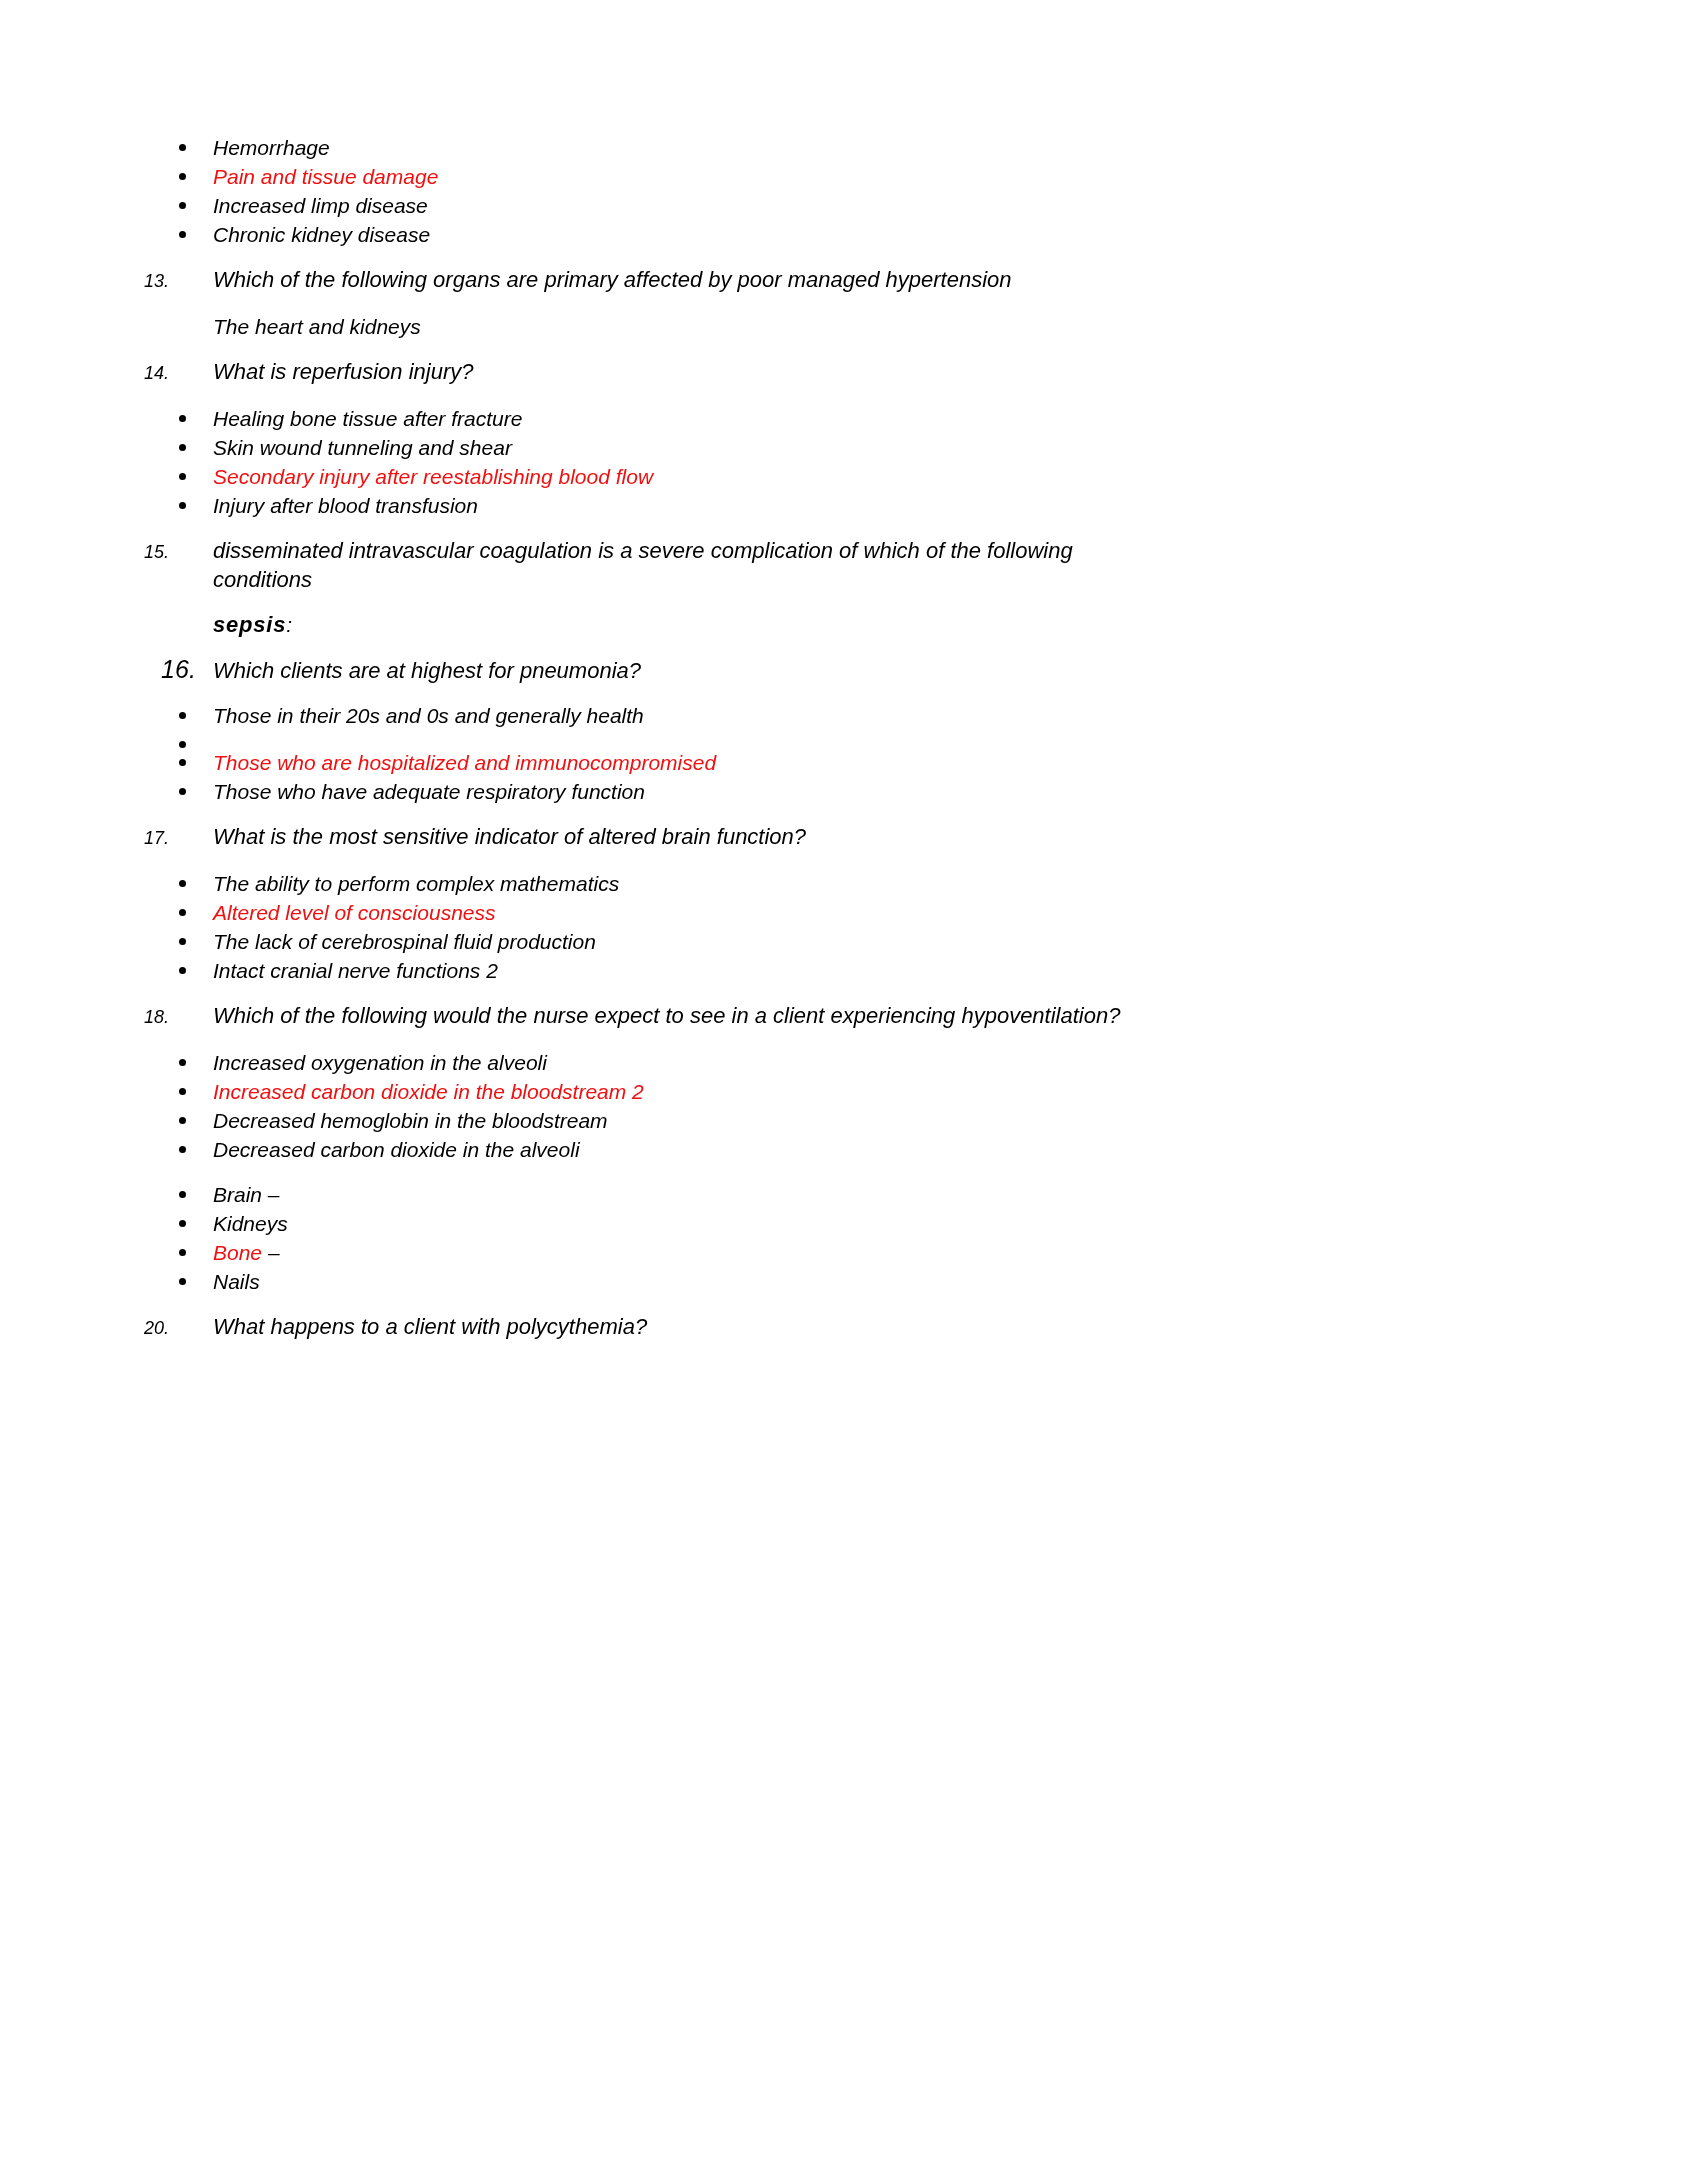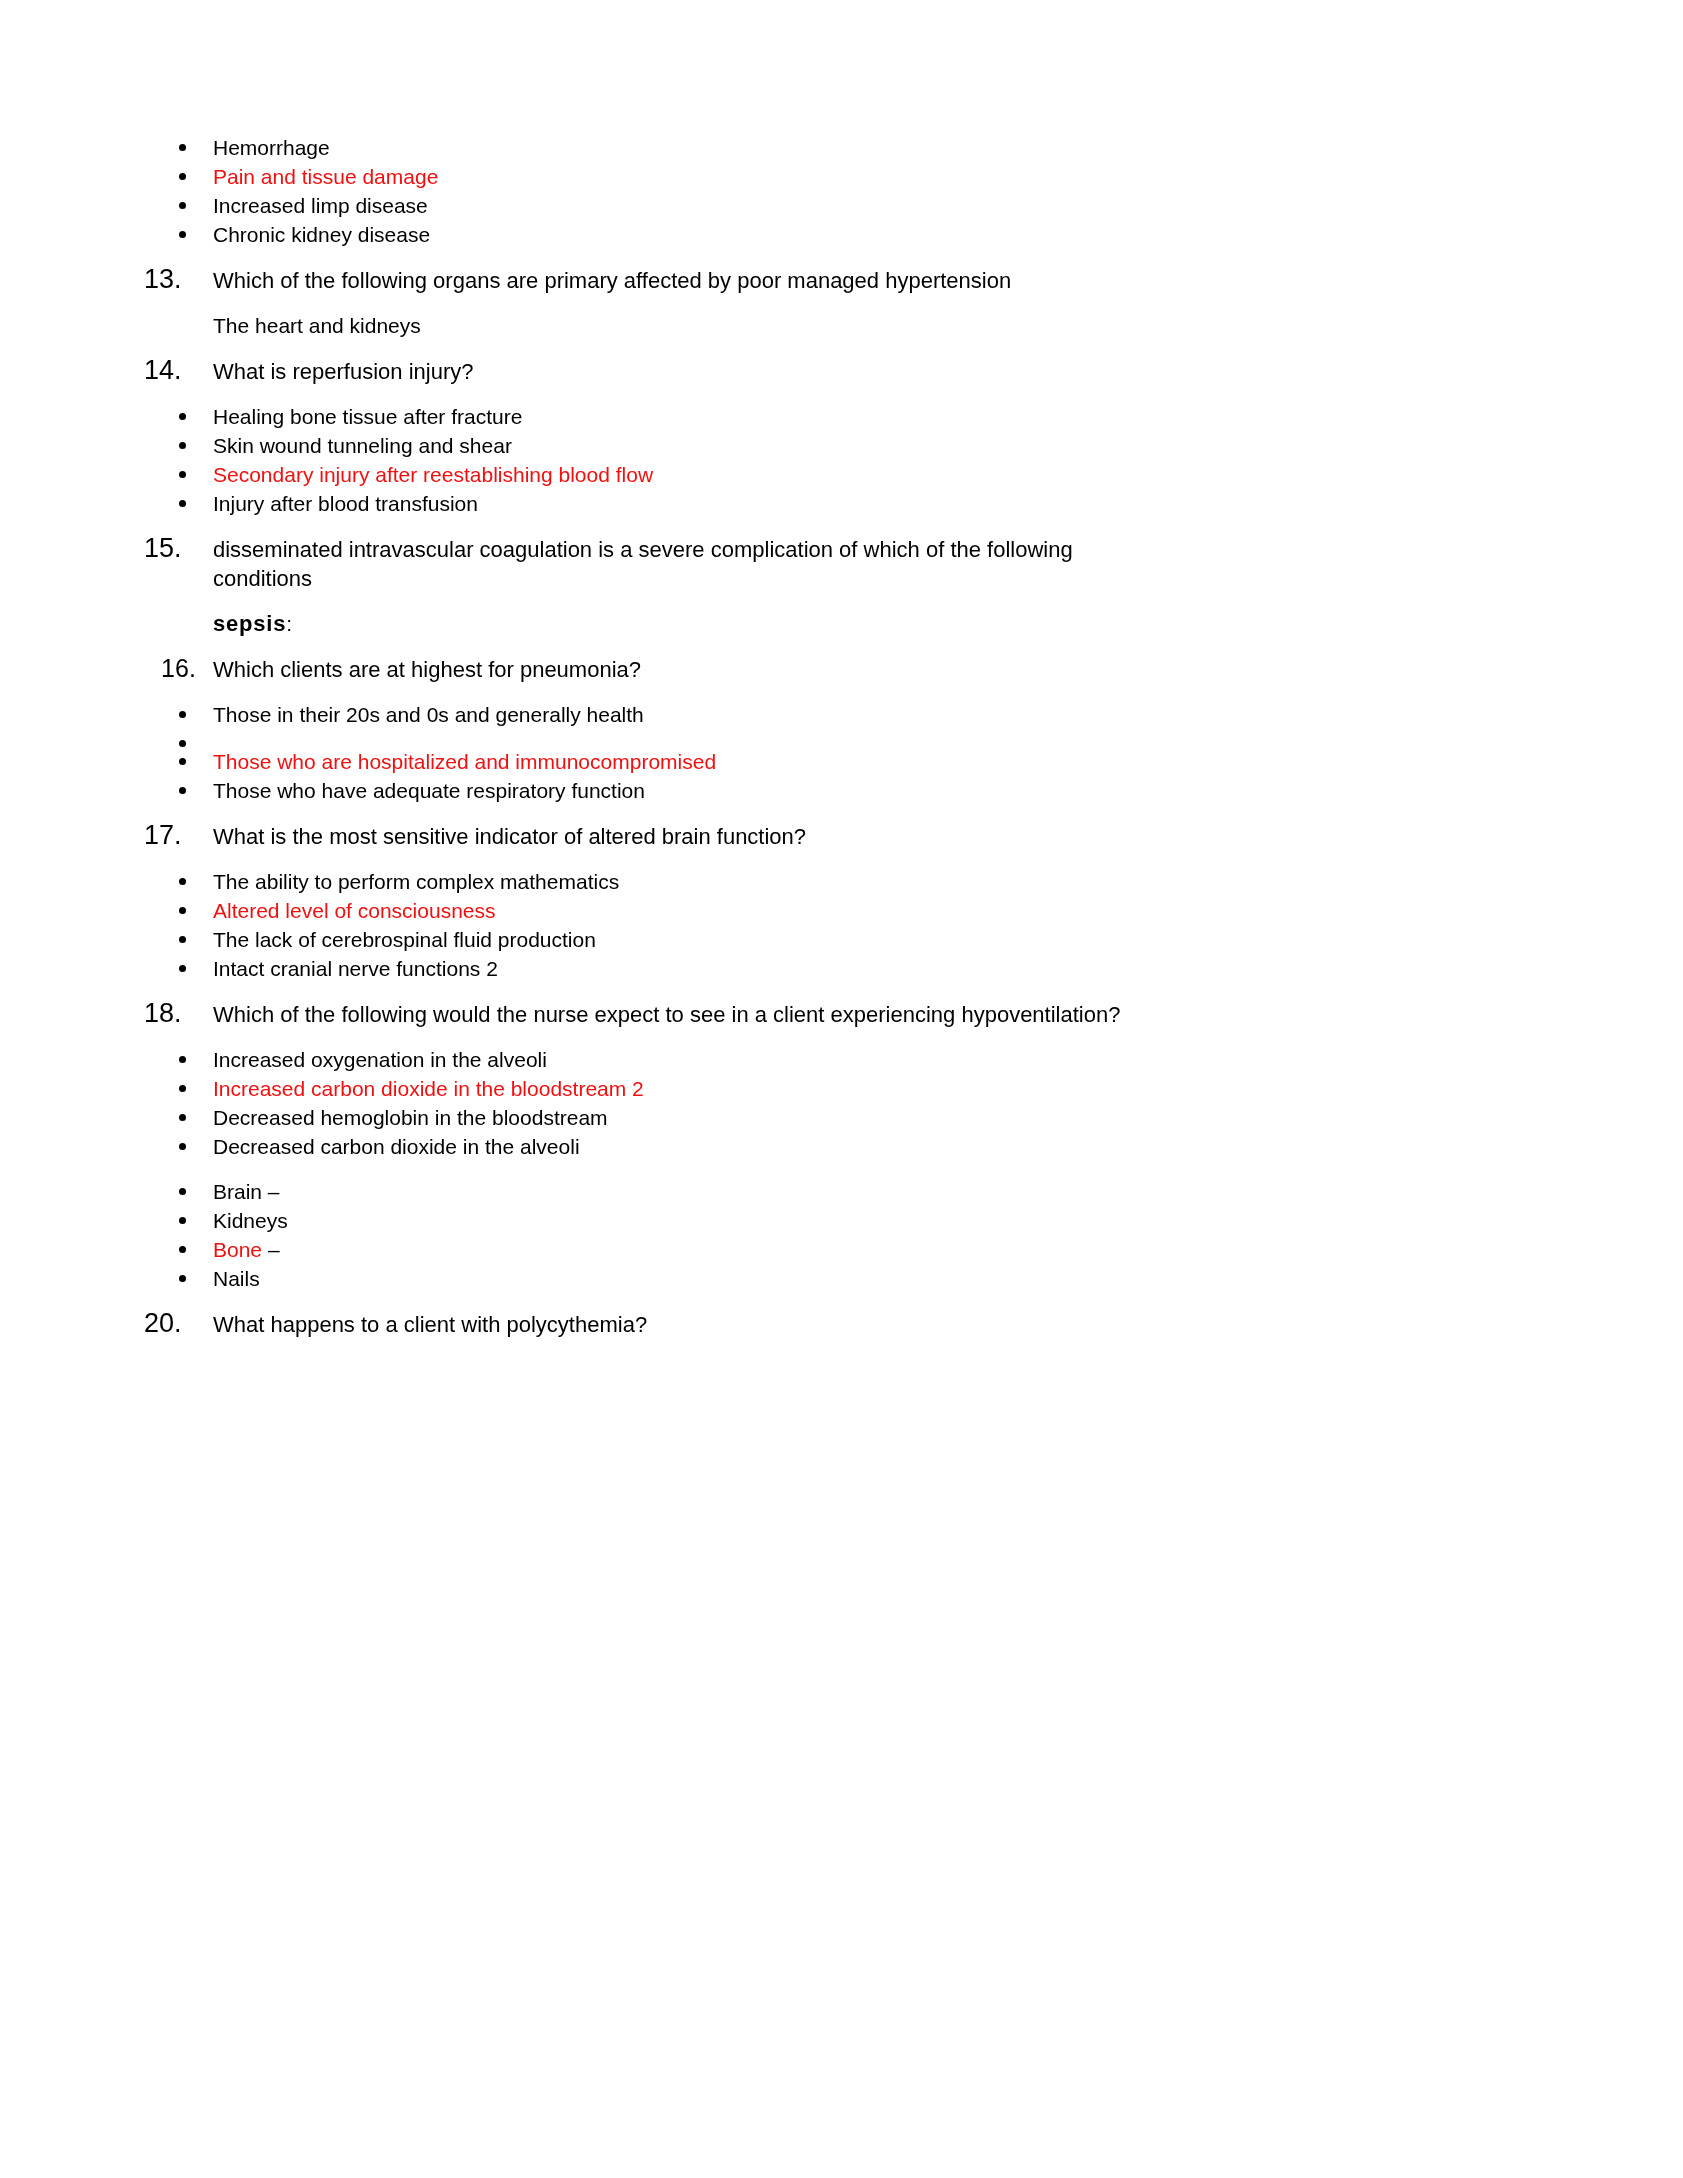--- a/index.html
+++ b/index.html
@@ -9,29 +9,30 @@
     height: 2178px;
     font-family: "Liberation Sans", sans-serif;
     color: var(--ink, #000000);
     overflow: hidden;
   }
   .page {
     width: 1683px;
     height: 1583px;
     padding: 133px 144px 40px 144px;
     background: #ffffff;
+    font-style: italic;
   }
   .block { margin-top: 16px; }
   .block:first-child { margin-top: 0; }
 
   .question { display: flex; align-items: baseline; }
   .qnum {
     flex: 0 0 69px;
     width: 69px;
-    font-size: 27px;
+    font-size: 18px;
     line-height: 29px;
   }
   .qnum-alt { font-size: 25px; text-align: center; }
   .qtext {
     font-size: 22px;
     line-height: 29px;
     white-space: pre-wrap;
     max-width: 1228px;
   }
 

